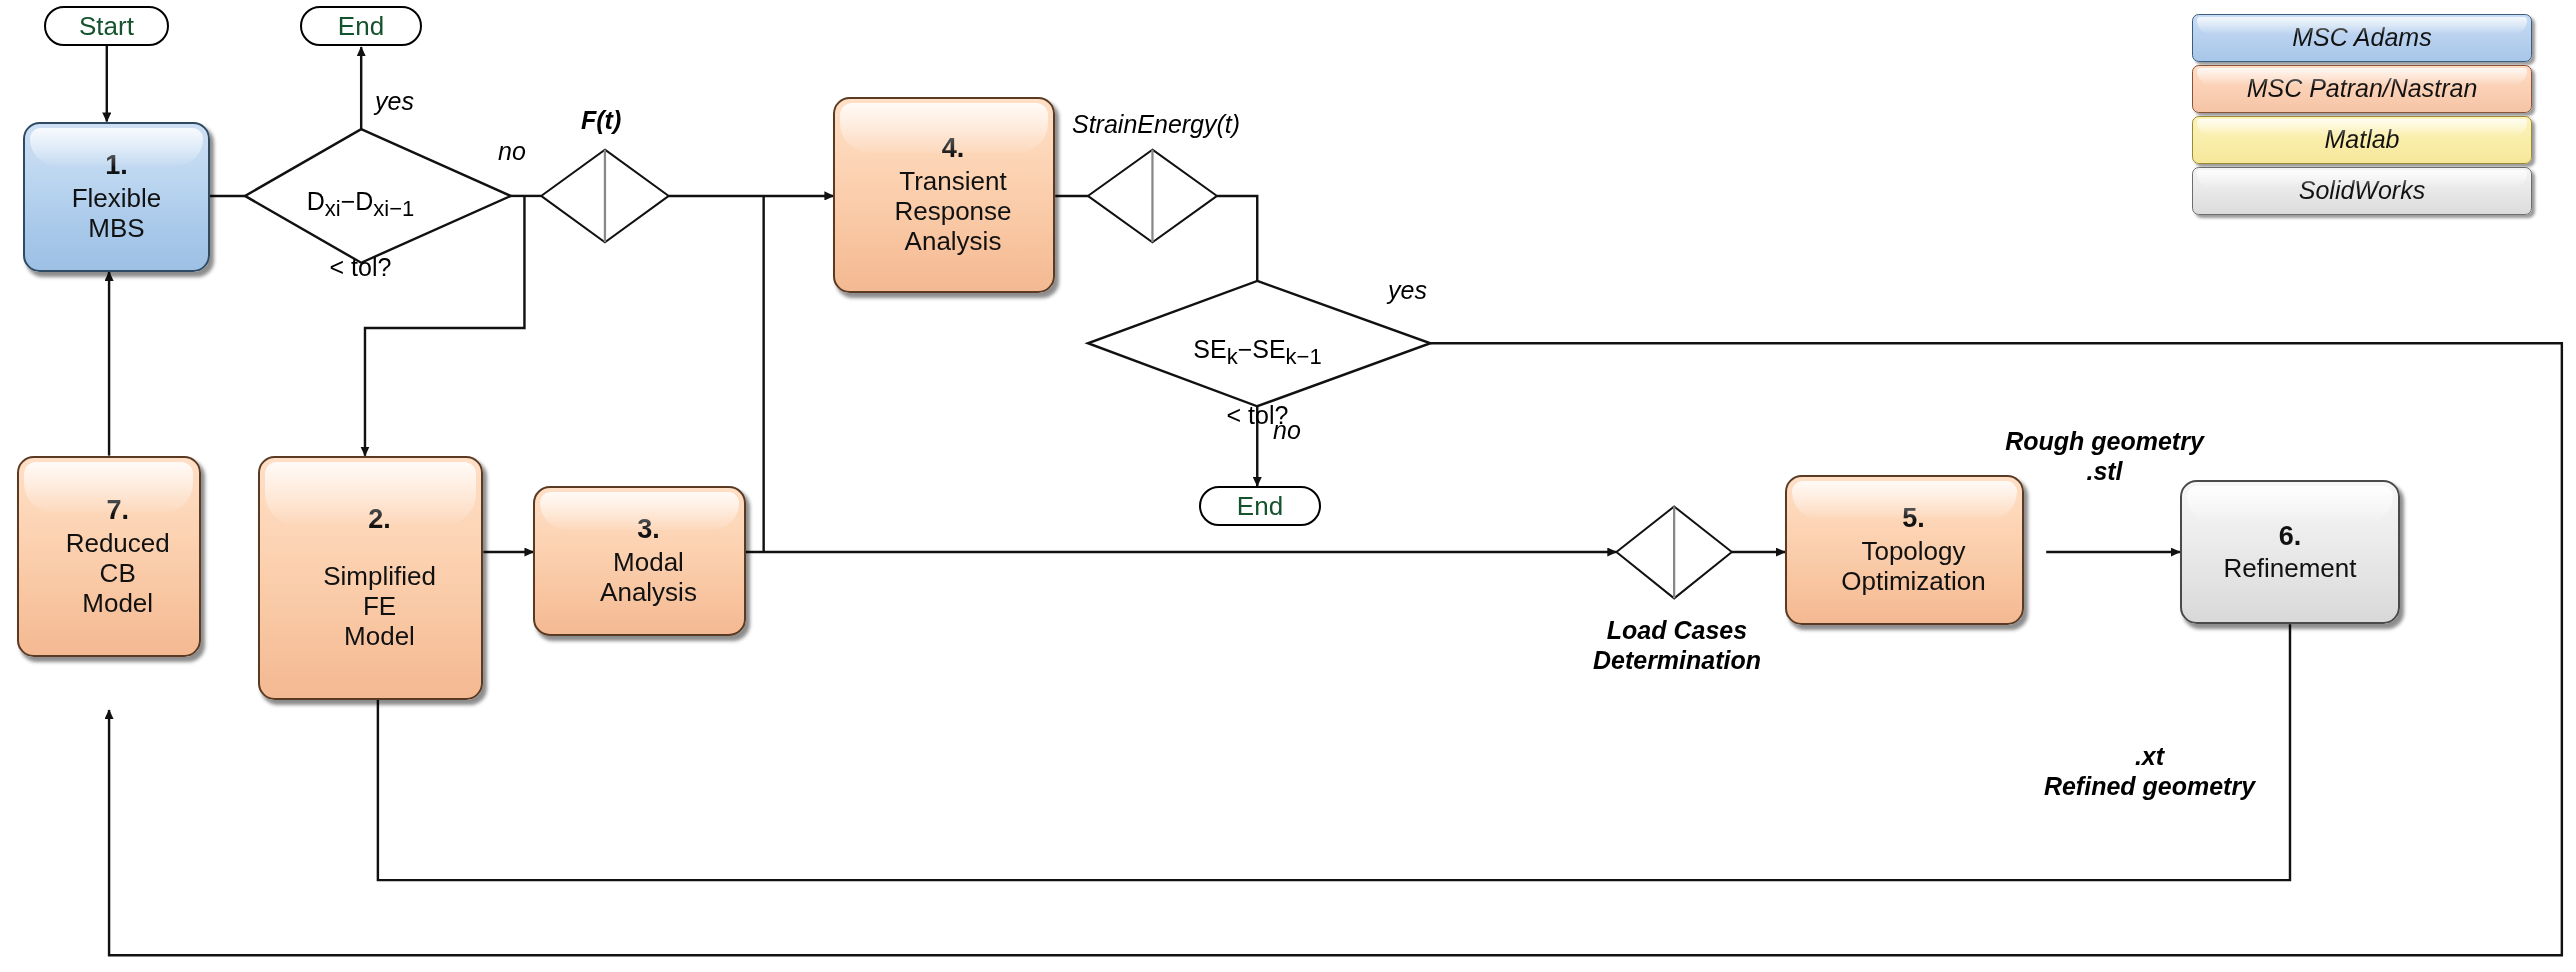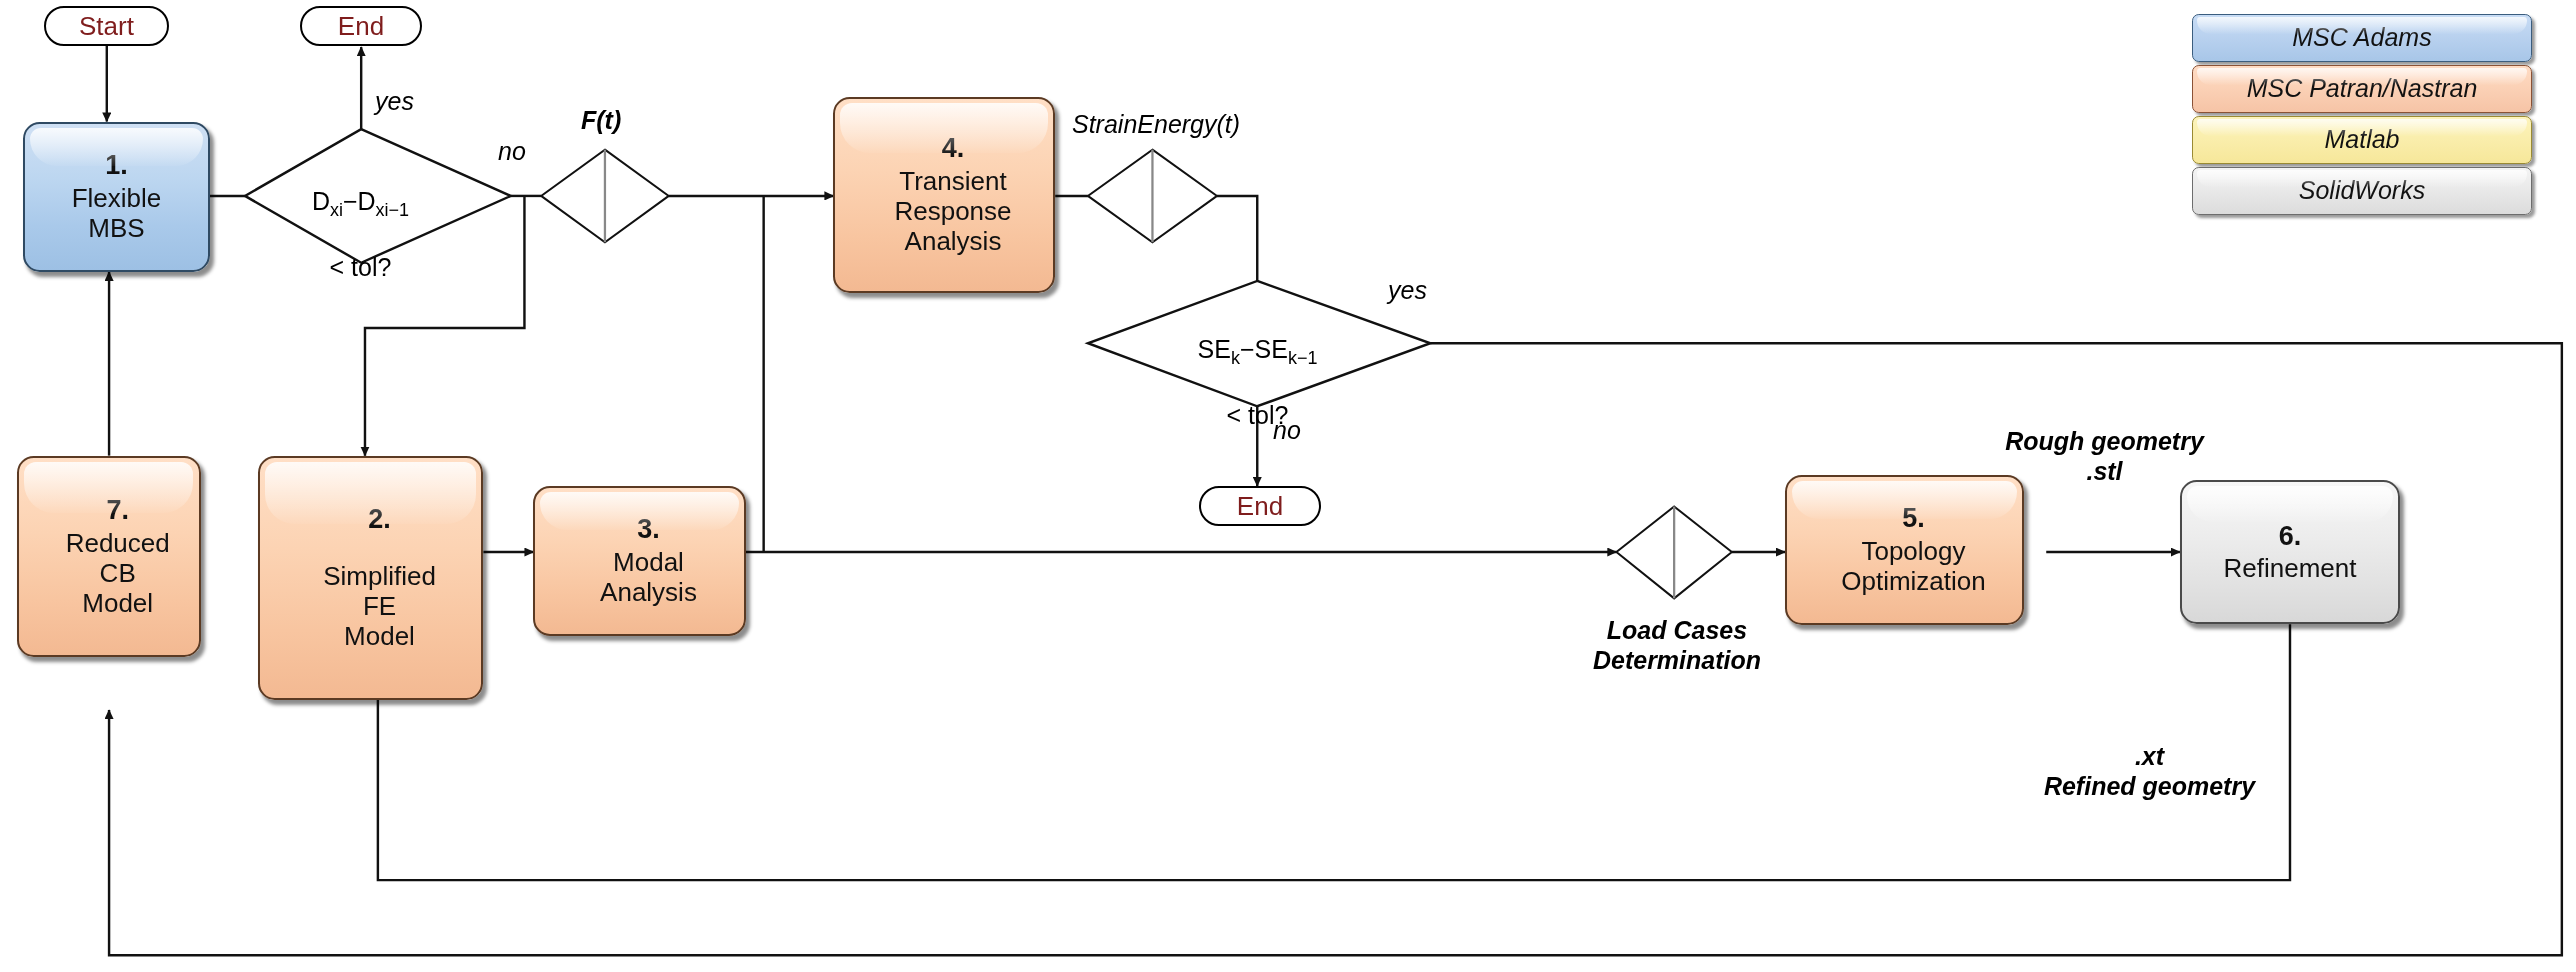--- a/index.html
+++ b/index.html
@@ -39,21 +39,21 @@
     border-radius:12px 12px 30px 30px;
     background:linear-gradient(180deg,rgba(255,255,255,.85),rgba(255,255,255,.05));
     pointer-events:none;
   }
 
   
   .term{
     position:absolute;box-sizing:border-box;
     border:2.3px solid #000;border-radius:759px;background:#fff;
     display:flex;align-items:center;justify-content:center;
-    font-size:26px;color:#7f1d1d;
+    font-size:26px;color:#14532d;
   }
 
   
   .legend{position:absolute;left:2192px;top:13.7px;width:340px;}
   .leg-item{
     box-sizing:border-box;height:48px;margin-bottom:3px;
     border:1.5px solid #5a5a5a;border-radius:6.8px;
     display:flex;align-items:center;justify-content:center;
     font-style:italic;font-size:25px;color:#111;
     box-shadow:3px 3px 3px rgba(0,0,0,.4);
@@ -70,21 +70,21 @@
   .leg-grey{background:linear-gradient(180deg,#f4f4f4,#dcdcdc);border-color:#6d6d6d;}
 
   
   .lbl{position:absolute;font-size:25px;color:#000;white-space:pre-line;line-height:1.18;}
   .lbl.it{font-style:italic;}
   .lbl.bi{font-style:italic;font-weight:bold;}
   .lbl.ctr{text-align:center;font-weight:bold;}
 
   
   .dtext{position:absolute;text-align:center;font-size:25px;color:#000;line-height:1.2;white-space:pre-line;}
-  .dtext sub{font-size:18px;text-align:center;}
+  .dtext sub{font-size:22px;text-align:center;}
 </style>
 </head>
 <body>
 
 <div id="stage">
 
   <svg class="layer" viewBox="0 0 3391 1280">
     <defs>
       <marker id="ah" markerWidth="14" markerHeight="12" refX="12" refY="6" orient="auto" markerUnits="userSpaceOnUse">
         <path d="M0,0 L13,6 L0,12 z" fill="#111"></path>

